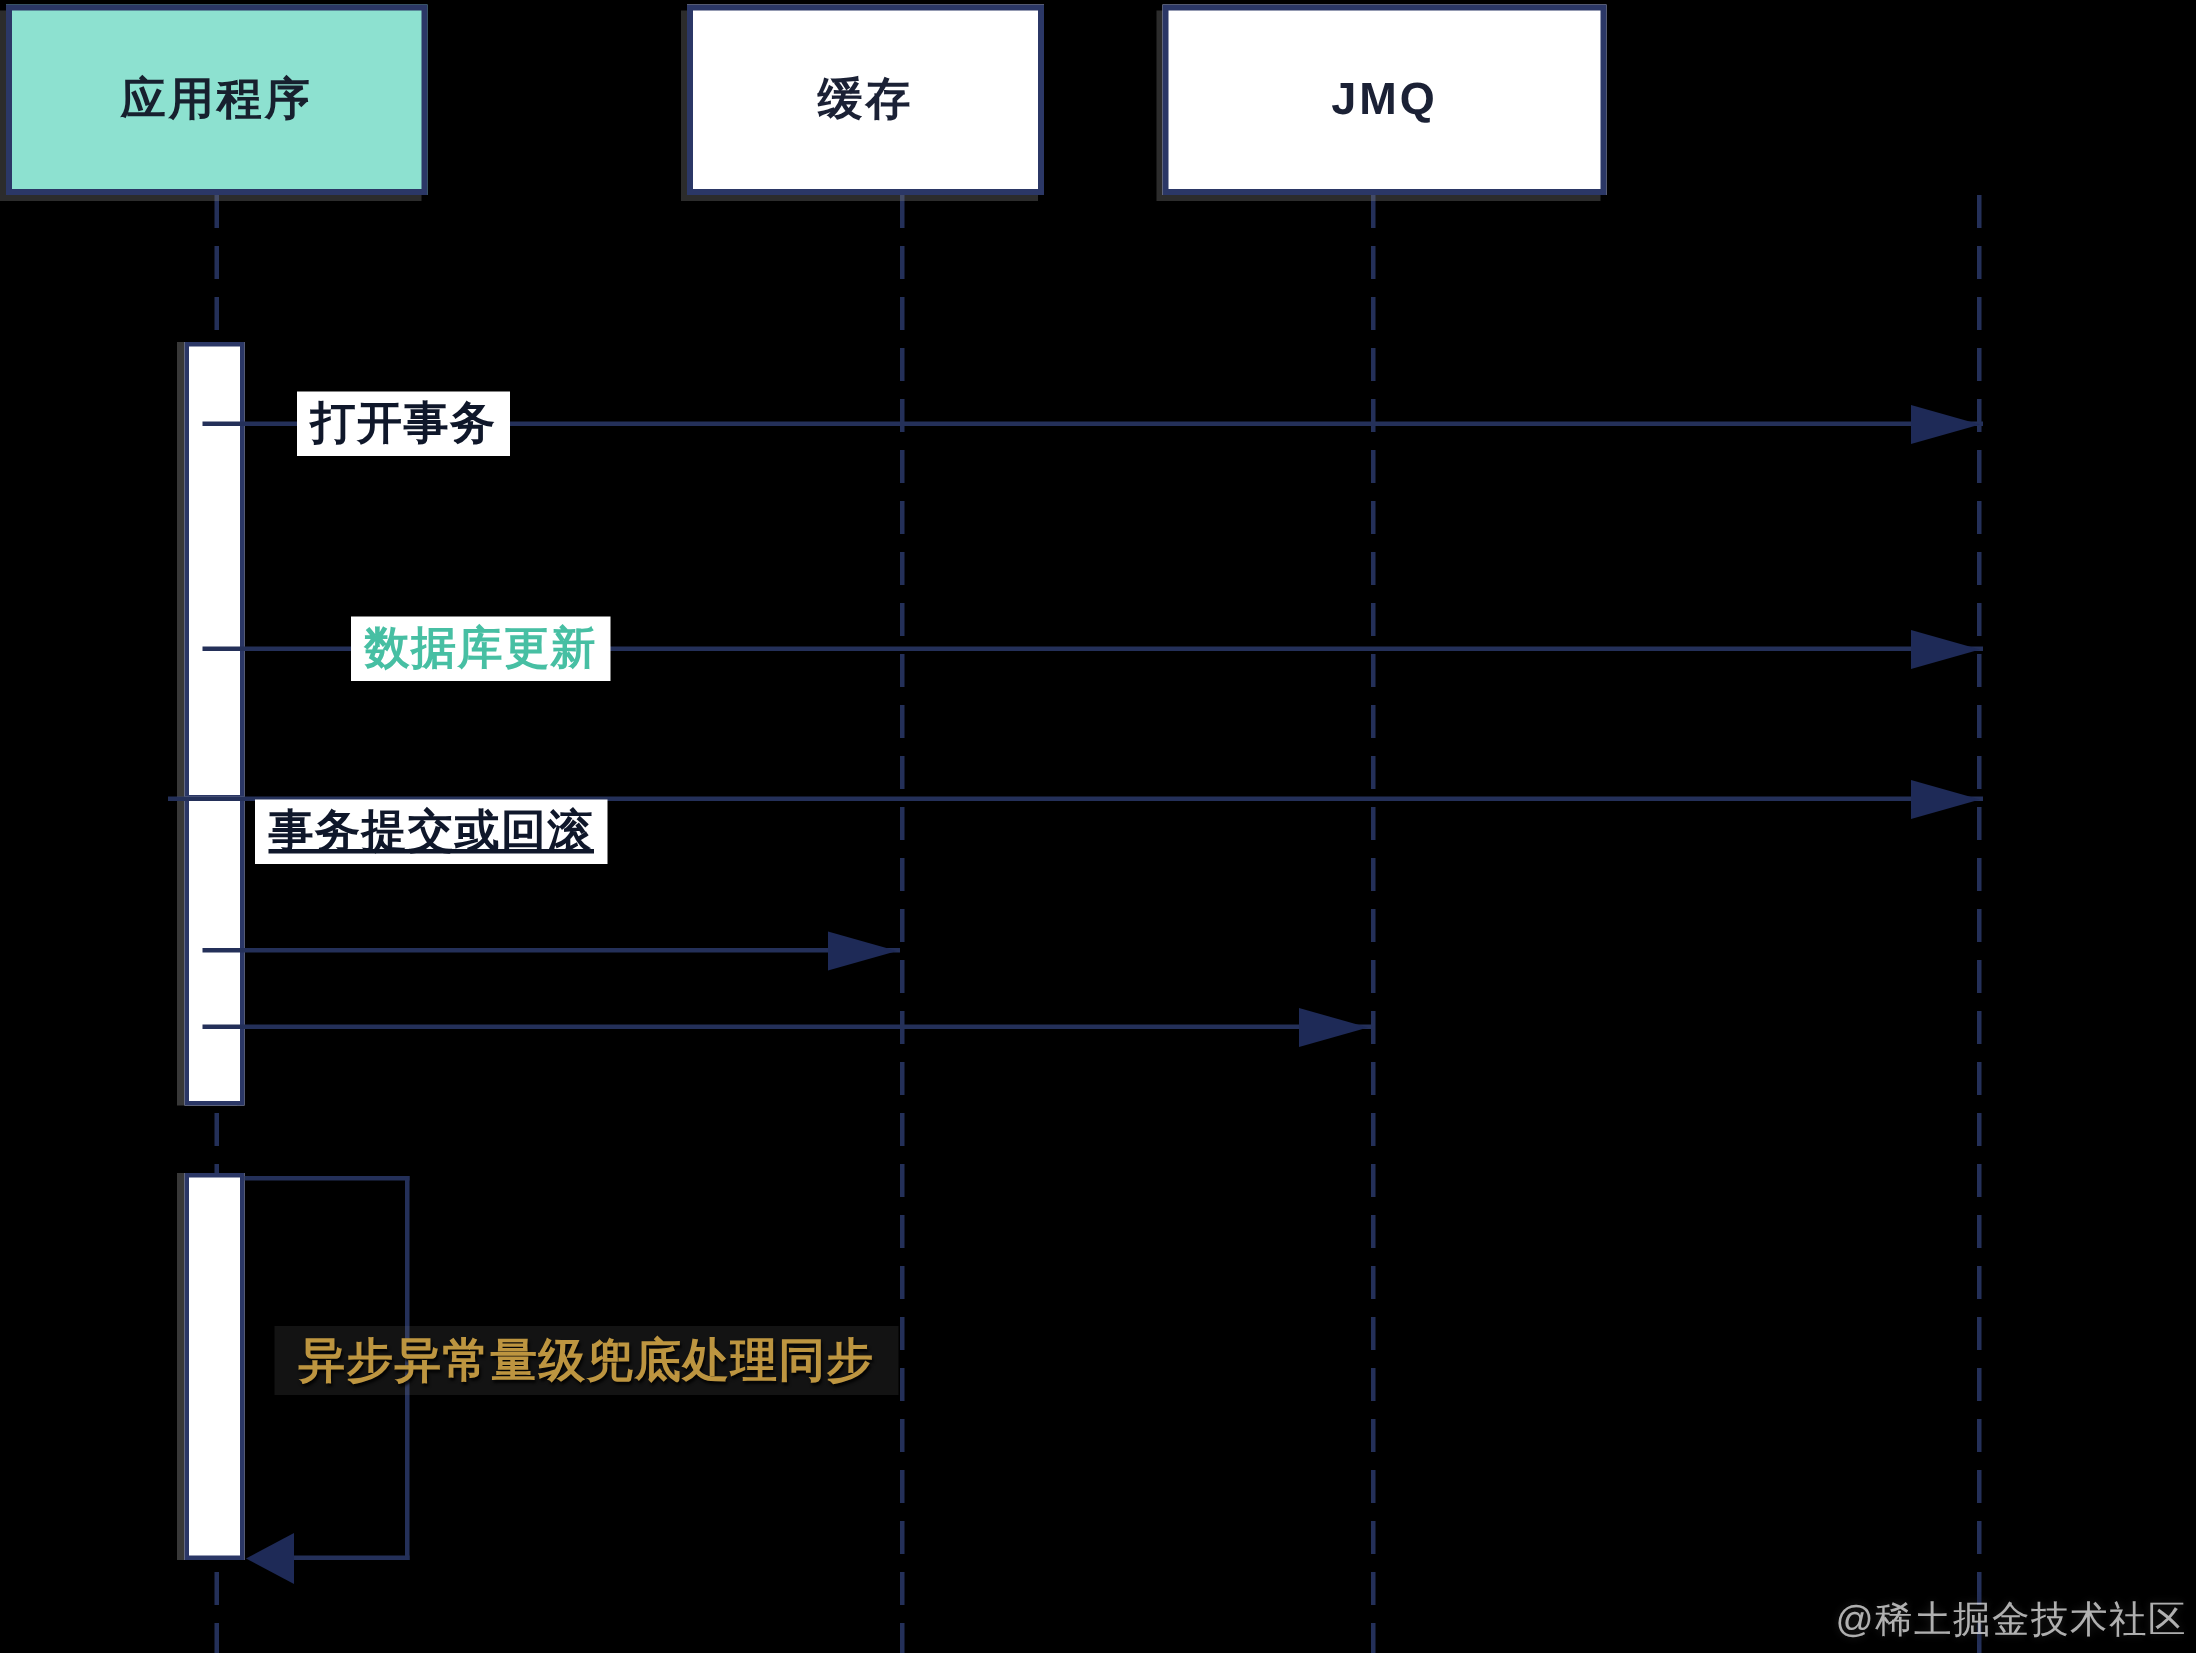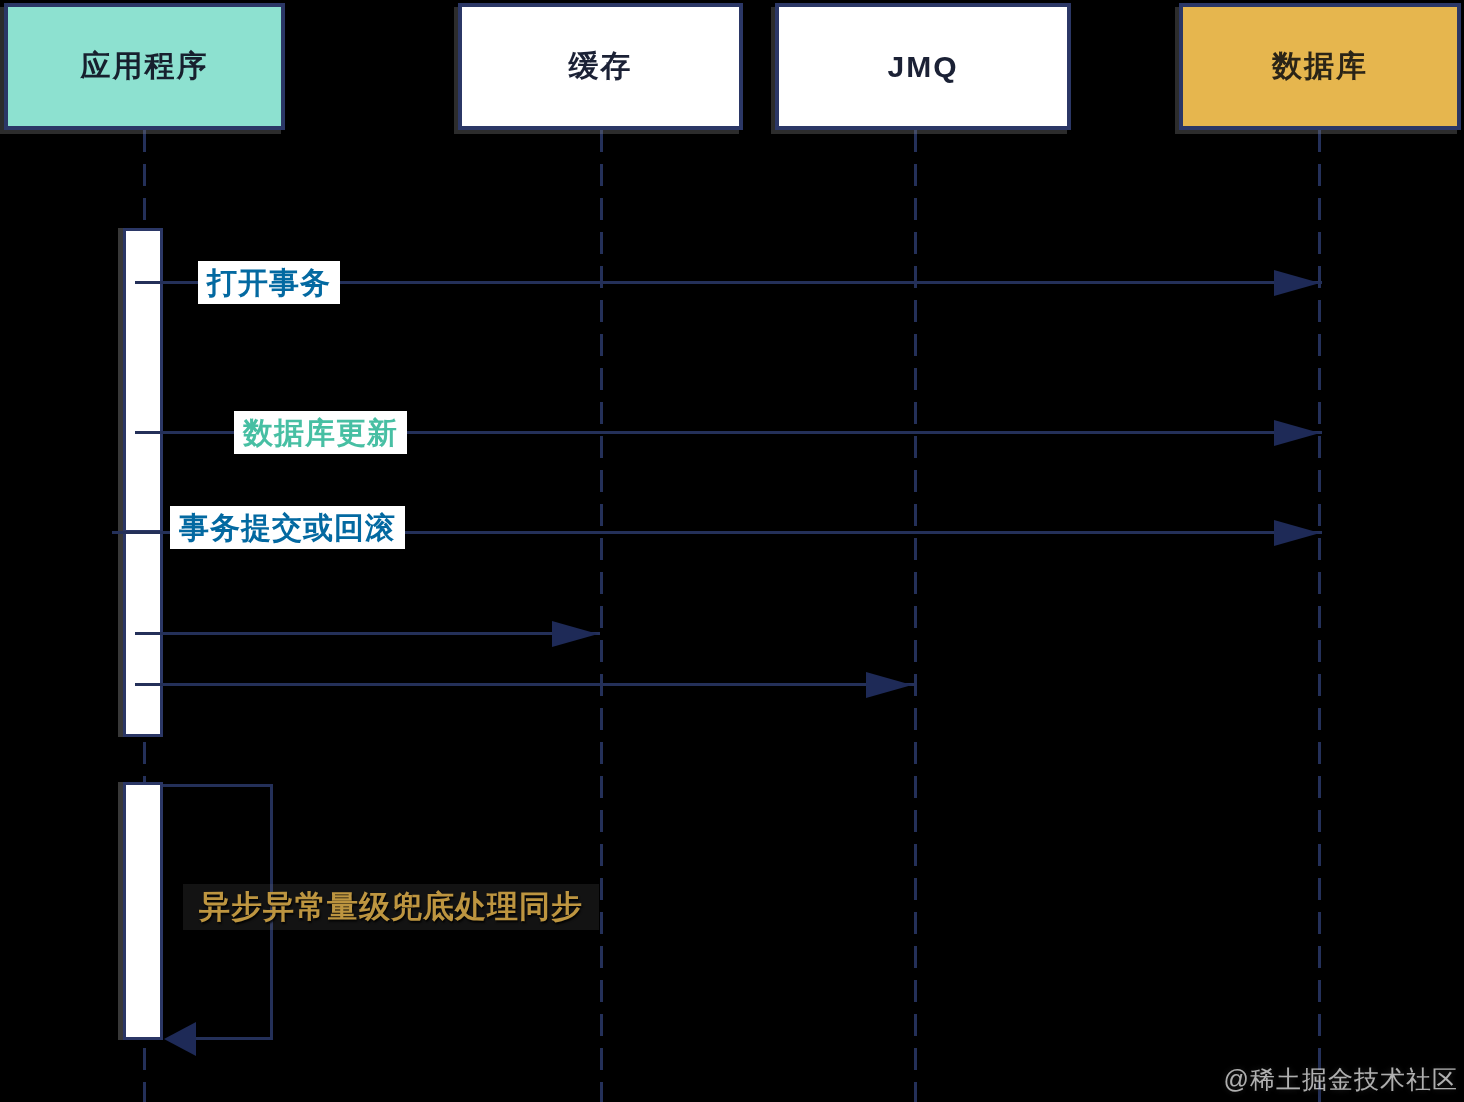--- a/index.html
+++ b/index.html
@@ -8,21 +8,21 @@
     font-family:"Liberation Sans","DejaVu Sans",sans-serif;overflow:hidden;
   }
   
   .pbox{
     position:absolute;top:3px;height:127px;box-sizing:border-box;
     border:4px solid #2B3766;display:flex;align-items:center;justify-content:center;
     font-size:30px;font-weight:bold;letter-spacing:2px;z-index:5;
     box-shadow:-4px 4px 0 rgba(125,125,125,0.35);
   }
   .pbox.app{left:4px;width:281px;background:#8DE1D0;color:#17202E;justify-content:center;}
-  .pbox.cache{left:458px;width:285px;background:#FFFFFF;color:#1B2135;}
+  .pbox.cache{left:458px;width:238px;background:#FFFFFF;color:#1B2135;}
   .pbox.jmq{left:775px;width:296px;background:#FFFFFF;color:#1B2135;}
   .pbox.db{left:1179px;width:282px;background:#E6B64E;color:#2A2417;}
   
   .lifeline{
     position:absolute;top:130px;height:972px;width:3px;z-index:1;
     background:repeating-linear-gradient(to bottom,#243059 0 22px,transparent 22px 34px);
   }
   .lifeline.app{left:143px;}
   .lifeline.cache{left:600px;}
   .lifeline.jmq{left:914px;}
@@ -46,21 +46,21 @@
   .ah-left{
     position:absolute;width:0;height:0;z-index:3;
     border-top:17px solid transparent;border-bottom:17px solid transparent;
     border-right:32px solid #1E2A57;
   }
   .mlabel{
     position:absolute;z-index:4;background:#FFFFFF;
     font-size:30px;font-weight:bold;letter-spacing:1px;
     padding:5px 9px;line-height:1.1;white-space:nowrap;
   }
-  .mlabel.blue{color:#0369a1;}
+  .mlabel.blue{color:#0f172a;}
   .mlabel.teal{color:#47BFA3;margin-left:42px;}
   .selflabel{
     position:absolute;z-index:4;color:#BD9540;font-size:31px;font-weight:bold;
     letter-spacing:1px;white-space:nowrap;background:rgba(130,130,130,0.15);
     text-shadow:1px 2px 2px rgba(0,0,0,0.85);padding:2px 16px;
   }
   .loopseg{position:absolute;background:#243059;z-index:3;}
   .watermark{
     position:absolute;right:6px;bottom:6px;z-index:6;
     color:rgba(255,255,255,0.68);font-size:25px;letter-spacing:1px;
@@ -84,21 +84,21 @@
   <div class="mline" style="left:135px;top:281px;width:1187px;"></div>
   <div class="ah-right" style="left:1274px;top:270px;"></div>
   <div class="mlabel blue" style="left:198px;top:261px;">打开事务</div>
 
   <div class="mline" style="left:135px;top:431px;width:1187px;"></div>
   <div class="ah-right" style="left:1274px;top:420px;"></div>
   <div class="mlabel teal" style="left:192px;top:411px;">数据库更新</div>
 
   <div class="mline" style="left:112px;top:531px;width:1210px;"></div>
   <div class="ah-right" style="left:1274px;top:520px;"></div>
-  <div class="mlabel blue" style="left:170px;top:506px;">事务提交或回滚</div>
+  <div class="mlabel blue" style="left:170px;top:533px;text-decoration:underline;">事务提交或回滚</div>
 
   <div class="mline" style="left:135px;top:632px;width:465px;"></div>
   <div class="ah-right" style="left:552px;top:621px;"></div>
 
   <div class="mline" style="left:135px;top:683px;width:779px;"></div>
   <div class="ah-right" style="left:866px;top:672px;"></div>
 
   <div class="loopseg" style="left:163px;top:784px;width:110px;height:3px;"></div>
   <div class="loopseg" style="left:270px;top:784px;width:3px;height:256px;"></div>
   <div class="loopseg" style="left:196px;top:1037px;width:77px;height:3px;"></div>
@@ -107,19 +107,16 @@
 
   <div class="pbox app">
     <span>应用程序</span>
   </div>
   <div class="pbox cache">
     <span>缓存</span>
   </div>
   <div class="pbox jmq">
     <span>JMQ</span>
   </div>
-  <div class="pbox db">
-    <span>数据库</span>
-  </div>
 
   <div class="watermark">@稀土掘金技术社区</div>
 
 </div>
 
 </body></html>

